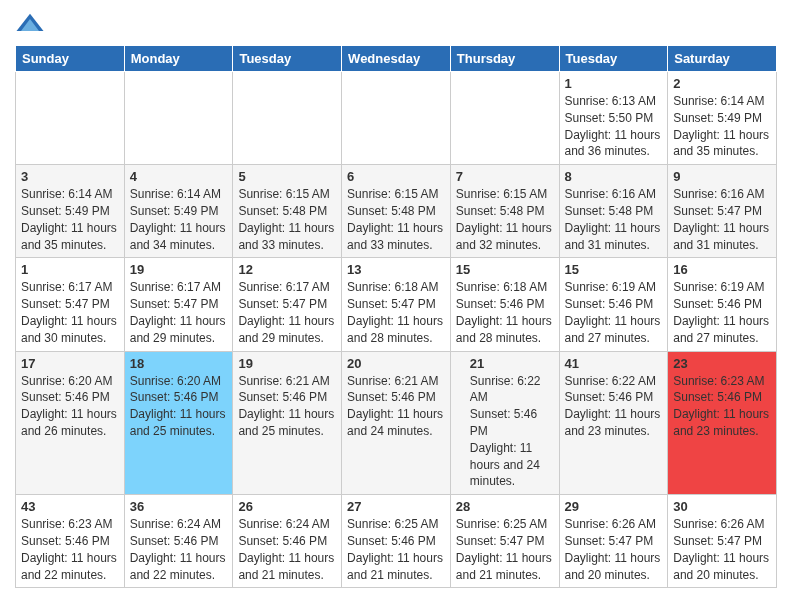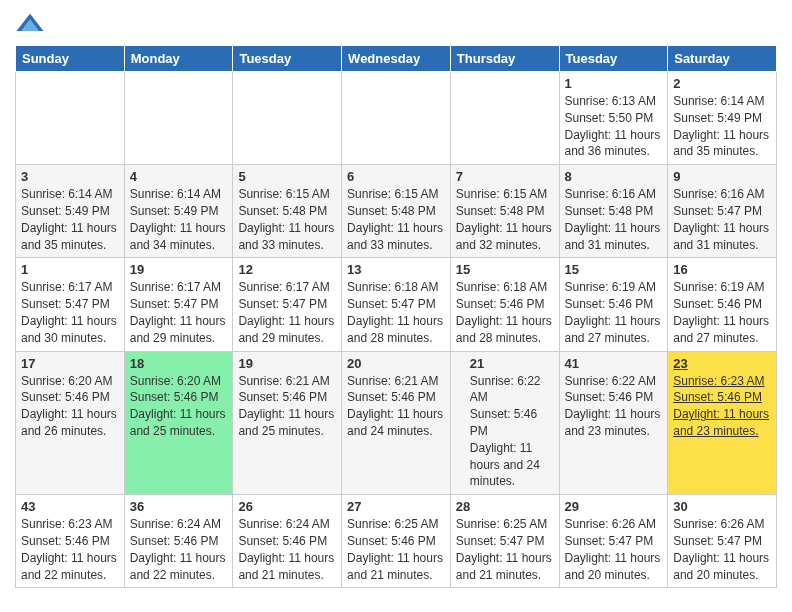--- a/index.html
+++ b/index.html
@@ -223,21 +223,21 @@
 Daylight: 11 hours and 27 minutes.</div>
         </td>
       </tr>
       <tr>
         <td style="background: rgb(245, 245, 245);">
           <span class="day-number">17</span>
           <div class="day-info" style="white-space: pre-line;">Sunrise: 6:20 AM
 Sunset: 5:46 PM
 Daylight: 11 hours and 26 minutes.</div>
         </td>
-        <td style="background: #86efac;">
+        <td style="background: #7dd3fc;">
           <span class="day-number">18</span>
           <div class="day-info" style="white-space: pre-line;">Sunrise: 6:20 AM
 Sunset: 5:46 PM
 Daylight: 11 hours and 25 minutes.</div>
         </td>
         <td style="background: rgb(245, 245, 245);">
           <span class="day-number">19</span>
           <div class="day-info" style="white-space: pre-line;">Sunrise: 6:21 AM
 Sunset: 5:46 PM
 Daylight: 11 hours and 25 minutes.</div>
@@ -253,21 +253,21 @@
           <div class="day-info" style="white-space: pre-line;">Sunrise: 6:22 AM
 Sunset: 5:46 PM
 Daylight: 11 hours and 24 minutes.</div>
         </td>
         <td style="background: rgb(245, 245, 245);">
           <span class="day-number">41</span>
           <div class="day-info" style="white-space: pre-line;">Sunrise: 6:22 AM
 Sunset: 5:46 PM
 Daylight: 11 hours and 23 minutes.</div>
         </td>
-        <td style="background: #fde047; text-decoration: underline;">
+        <td style="background: #ef4444;">
           <span class="day-number">23</span>
           <div class="day-info" style="white-space: pre-line;">Sunrise: 6:23 AM
 Sunset: 5:46 PM
 Daylight: 11 hours and 23 minutes.</div>
         </td>
       </tr>
       <tr>
         <td>
           <span class="day-number">43</span>
           <div class="day-info" style="white-space: pre-line;">Sunrise: 6:23 AM

